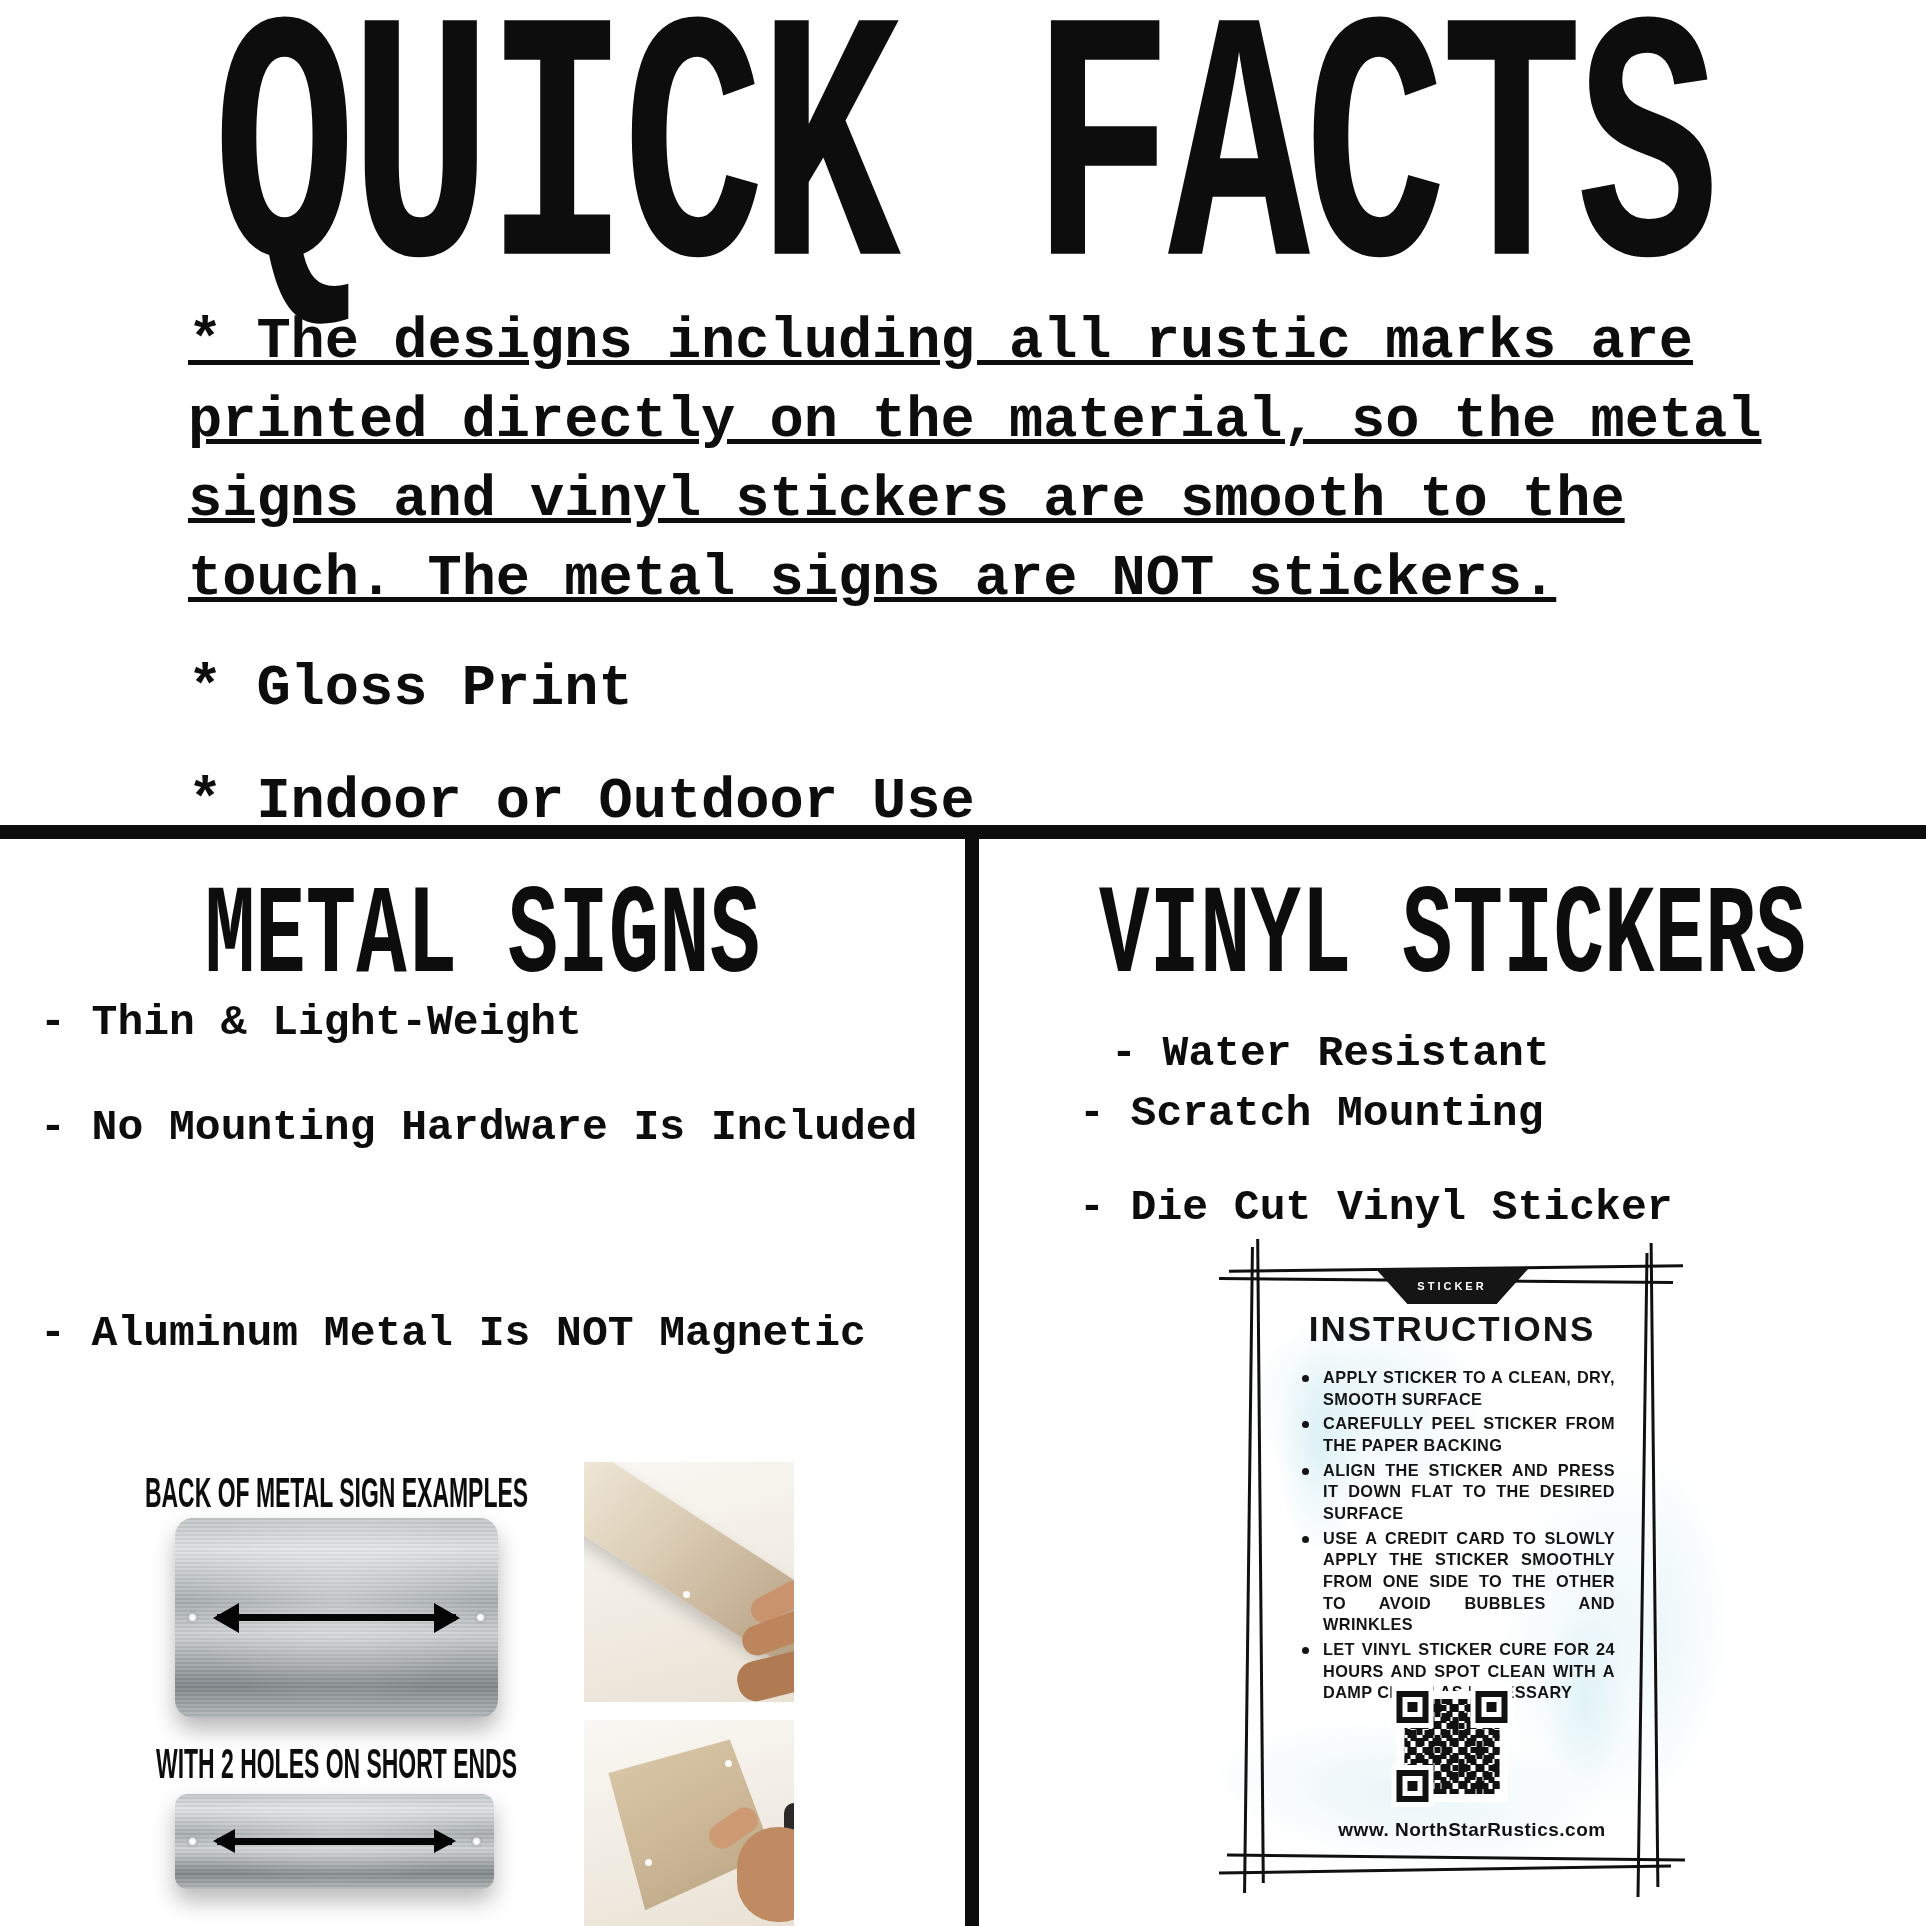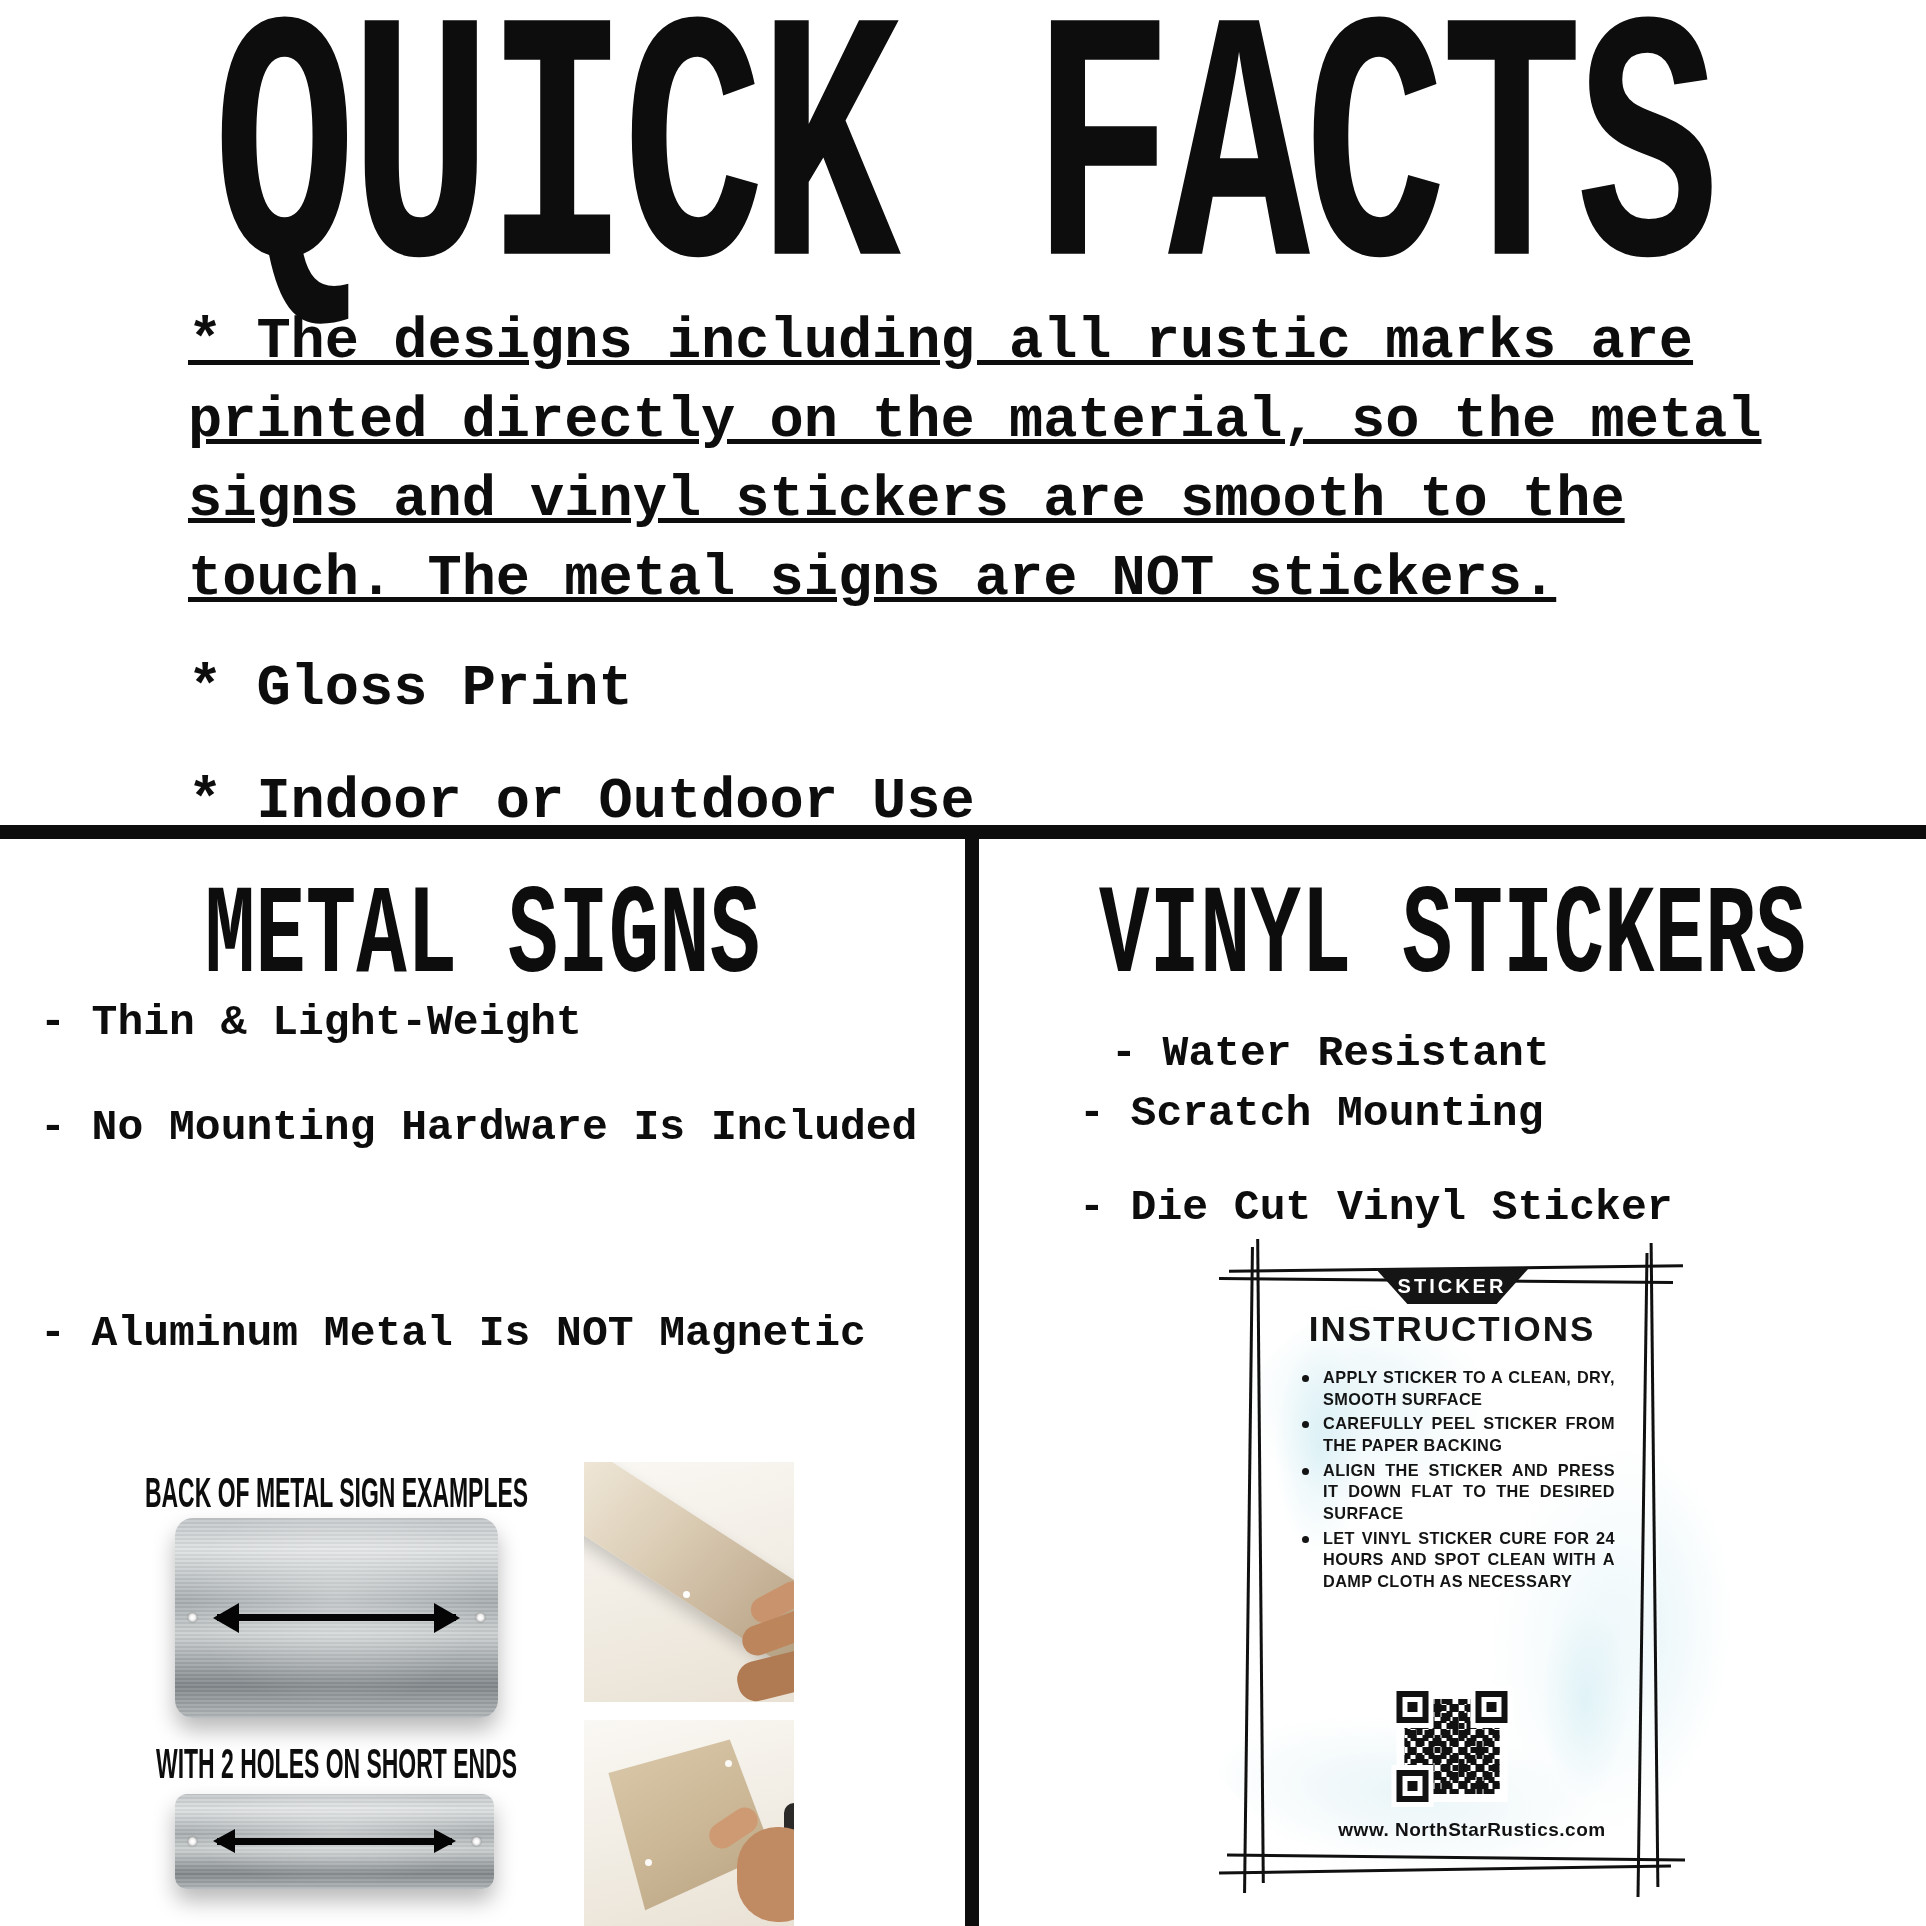--- a/index.html
+++ b/index.html
@@ -103,21 +103,21 @@
   .sk-t2{top:14px;left:-26px;right:-14px;transform:rotate(.5deg);}
   .sk-b1{bottom:12px;left:-18px;right:-26px;transform:rotate(.6deg);}
   .sk-b2{bottom:0px;left:-26px;right:-12px;transform:rotate(-.9deg);}
   .sk-l1{left:2px;top:-18px;bottom:-22px;transform:rotate(.7deg);}
   .sk-l2{left:14px;top:-26px;bottom:-12px;transform:rotate(-.5deg);}
   .sk-r1{right:3px;top:-22px;bottom:-16px;transform:rotate(-.6deg);}
   .sk-r2{right:15px;top:-12px;bottom:-26px;transform:rotate(.8deg);}
   .sticker-badge{position:absolute;top:3px;left:50%;transform:translateX(-50%);width:154px;height:36px;
     background:#151515;clip-path:polygon(0 0,100% 0,79% 100%,21% 100%);
     display:flex;align-items:center;justify-content:center;z-index:3;}
-  .sticker-badge span{color:#fff;font-weight:bold;font-size:20px;letter-spacing:3px;}
+  .sticker-badge span{color:#fff;font-weight:bold;font-size:11px;letter-spacing:3px;}
   .card-heading{position:absolute;top:44px;left:0;width:100%;text-align:center;
     font-weight:bold;font-size:35px;letter-spacing:2px;color:#141414;}
   .instruction-list{position:absolute;top:99px;left:40px;right:32px;margin:0;padding:0;list-style:none;}
   .instruction-list li{position:relative;padding-left:26px;margin:3px 12px;
     font-weight:bold;font-size:16.3px;line-height:1.33;letter-spacing:0.4px;color:#141414;
     text-align:justify;}
   .instruction-list li::before{content:"";position:absolute;left:5px;top:8px;width:7px;height:7px;
     border-radius:50%;background:#141414;}
   .qr{position:absolute;top:426px;left:50%;transform:translateX(-50%);width:111px;height:111px;background:#fff;}
   .qr-noise{position:absolute;inset:8px;
@@ -201,20 +201,21 @@
 
     <div class="sticker-badge">
       <span>STICKER</span>
     </div>
     <div class="card-heading">INSTRUCTIONS</div>
 
     <ul class="instruction-list">
       <li>APPLY STICKER TO A CLEAN, DRY, SMOOTH SURFACE</li>
       <li>CAREFULLY PEEL STICKER FROM THE PAPER BACKING</li>
       <li>ALIGN THE STICKER AND PRESS IT DOWN FLAT TO THE DESIRED SURFACE</li>
+      <li>USE A CREDIT CARD TO SLOWLY APPLY THE STICKER SMOOTHLY FROM ONE SIDE TO THE OTHER TO AVOID BUBBLES AND WRINKLES</li>
       <li>LET VINYL STICKER CURE FOR 24 HOURS AND SPOT CLEAN WITH A DAMP CLOTH AS NECESSARY</li>
     </ul>
 
     <div class="qr">
       <div class="qr-noise"></div>
       <div class="finder tl"></div>
       <div class="finder tr"></div>
       <div class="finder bl"></div>
     </div>
 

